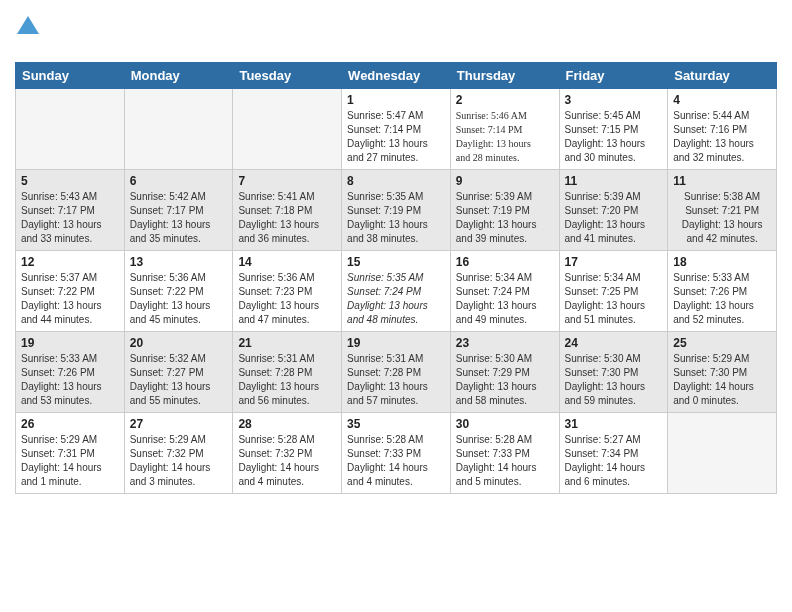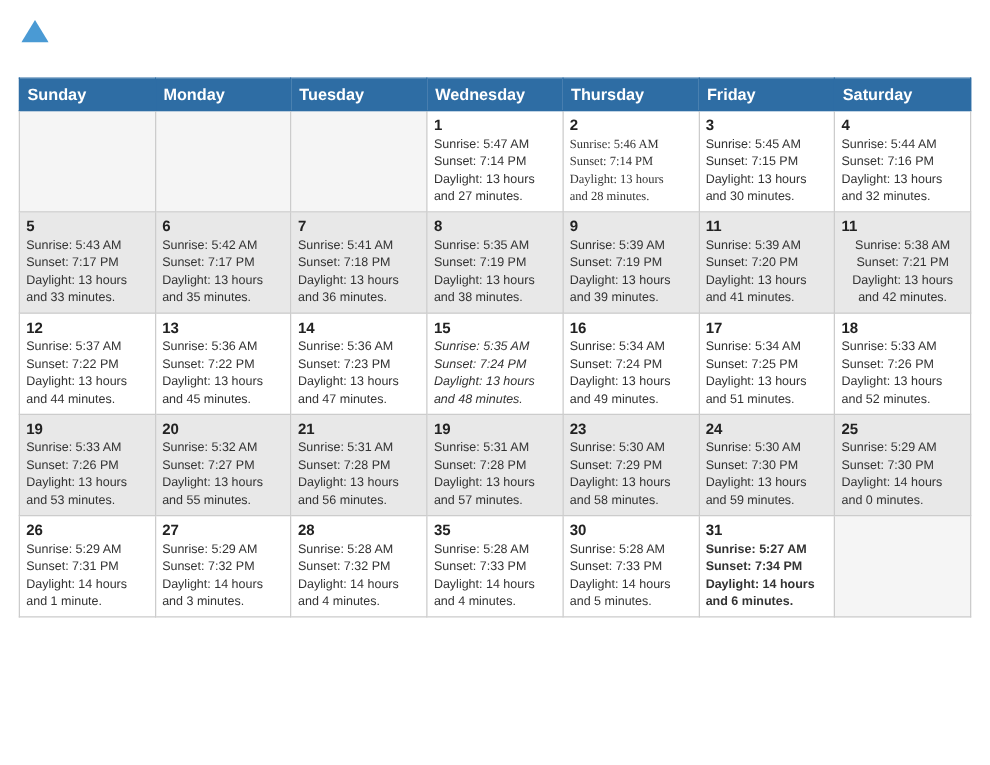--- a/index.html
+++ b/index.html
@@ -348,21 +348,21 @@
           </td>
           <td>
             <div class="day-number">30</div>
             <div class="day-info" style="white-space: pre-line;">Sunrise: 5:28 AM
 Sunset: 7:33 PM
 Daylight: 14 hours
 and 5 minutes.</div>
           </td>
           <td>
             <div class="day-number">31</div>
-            <div class="day-info" style="white-space: pre-line; font-weight: bold;">Sunrise: 5:27 AM
+            <div class="day-info" style="white-space: pre-line;">Sunrise: 5:27 AM
 Sunset: 7:34 PM
 Daylight: 14 hours
 and 6 minutes.</div>
           </td>
           <td class="empty"></td>
         </tr>
       </tbody>
   </table>
 </div>
 

